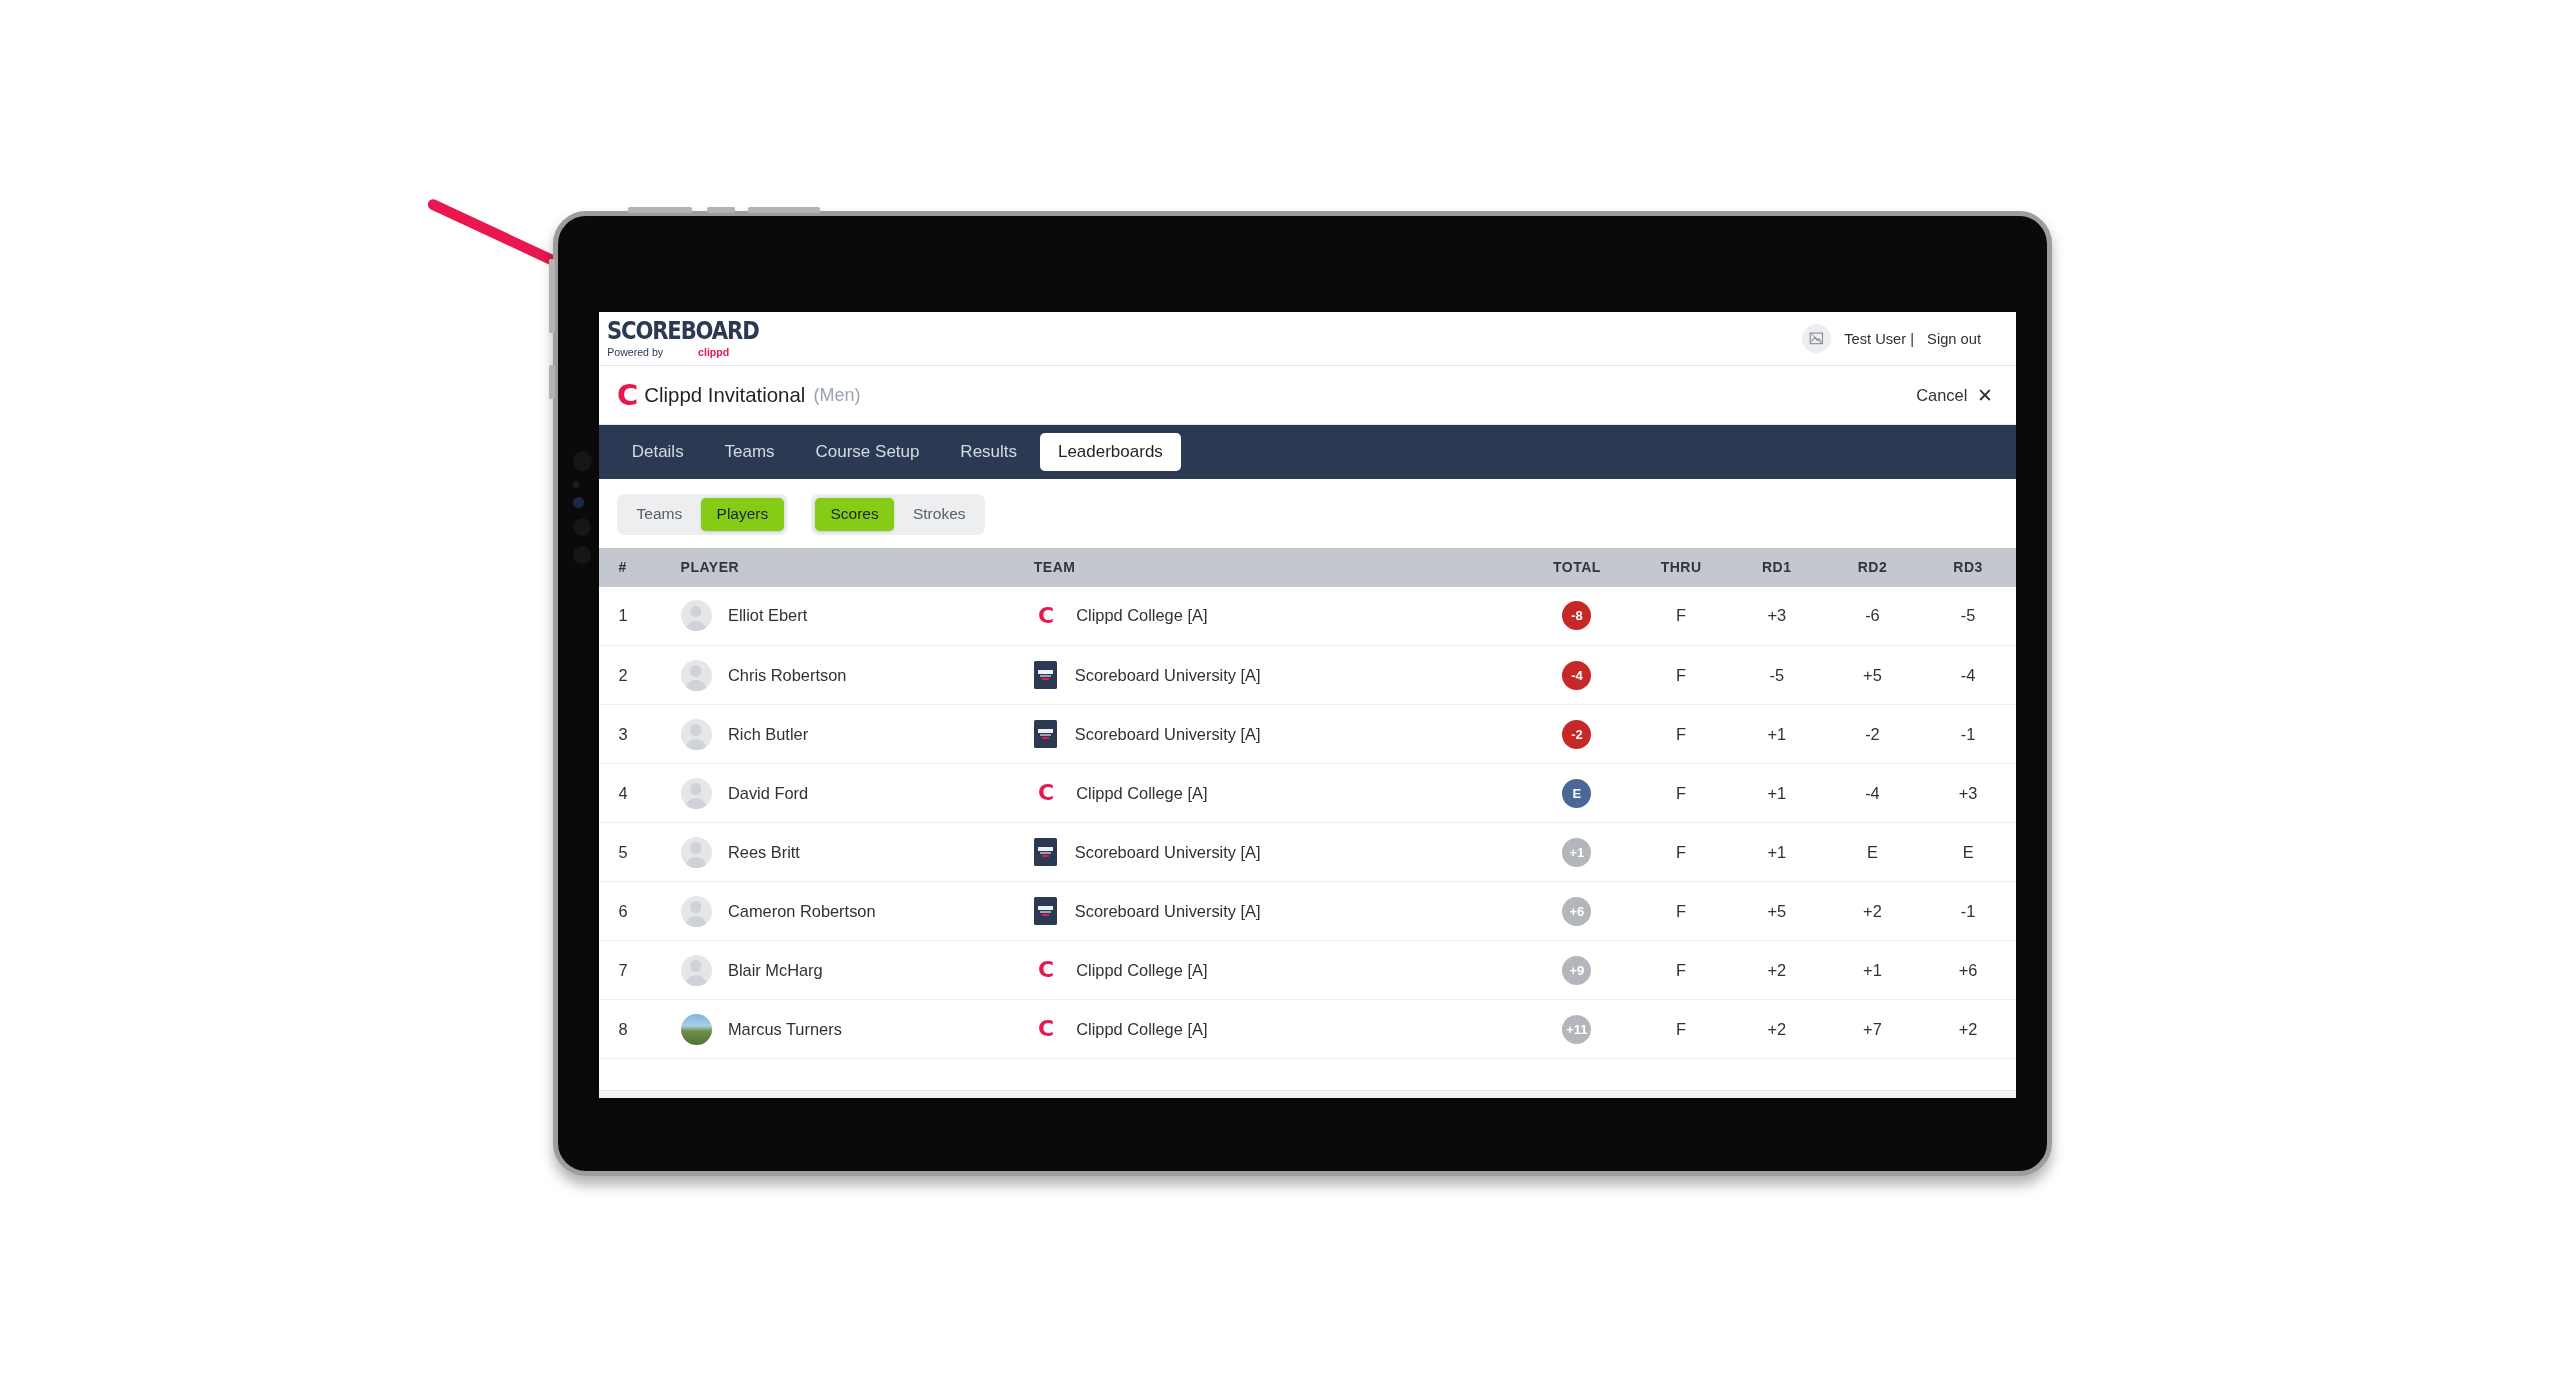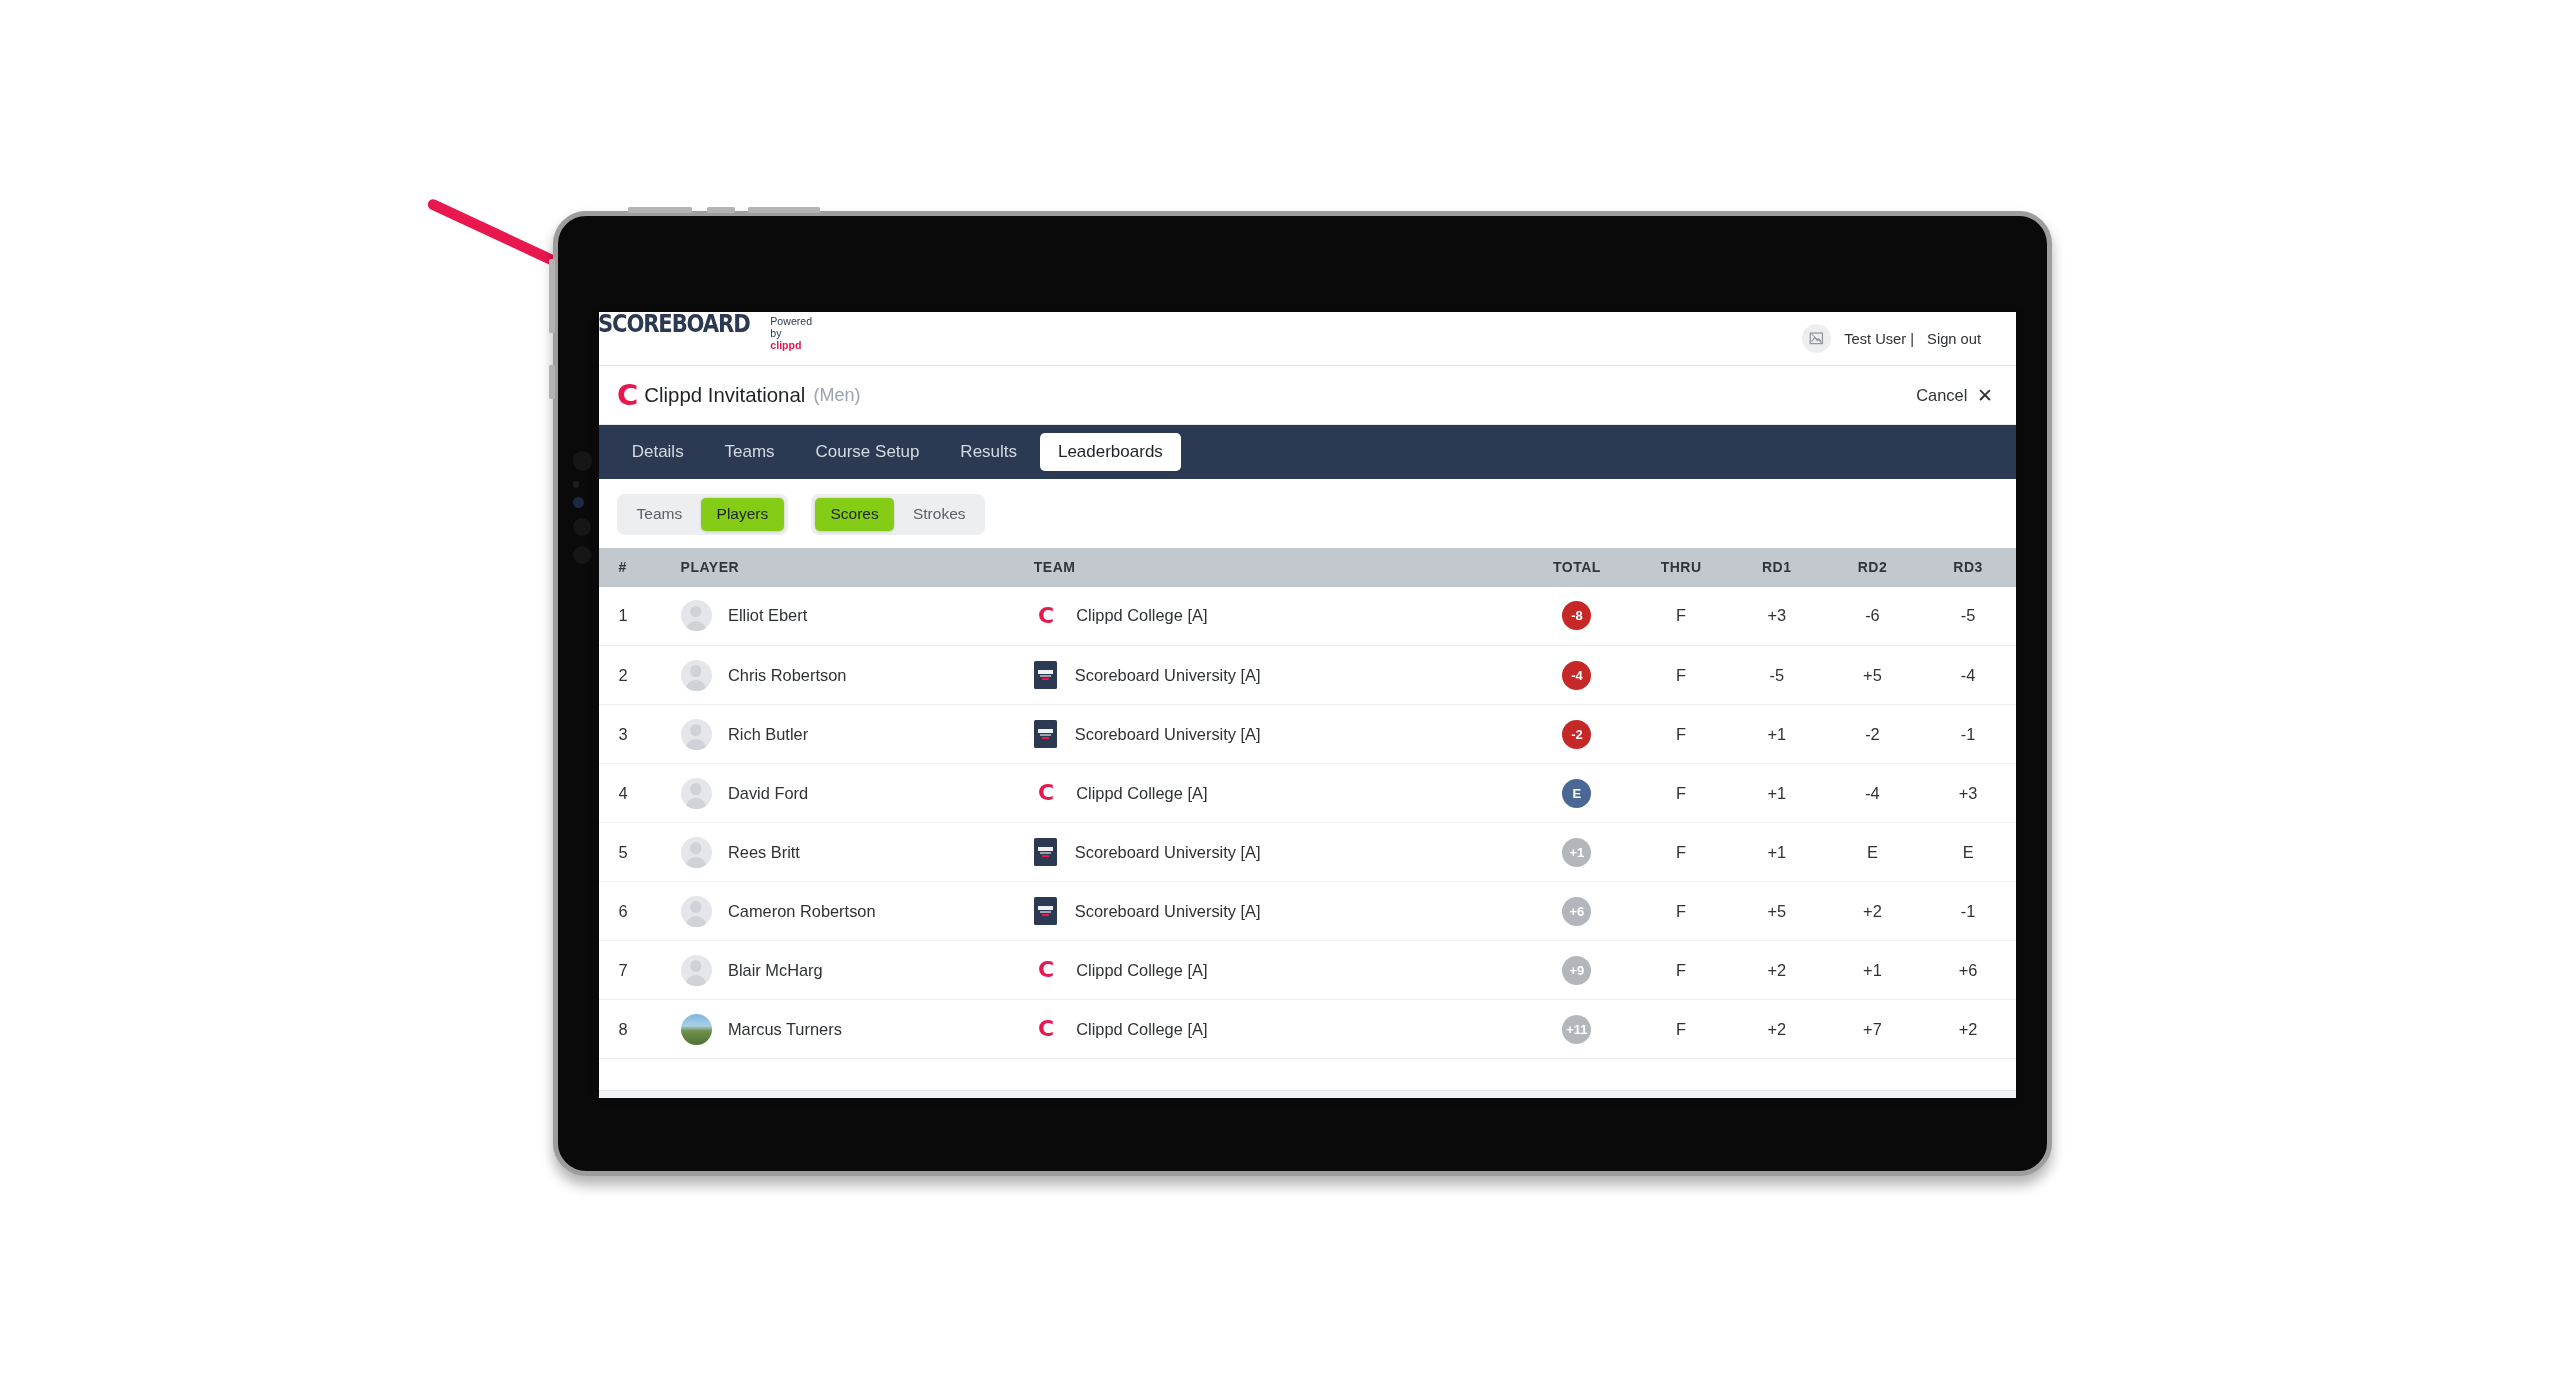--- a/index.html
+++ b/index.html
@@ -51,29 +51,29 @@
     position: absolute; left: 41px; top: 96px;
     width: 1417px; height: 786px;
     background: #ffffff;
     box-shadow: 0 1.6px 8.2px rgba(0,0,0,0.25);
     overflow: hidden;
     display: flex; flex-direction: column;
   }
 
   
   .topbar { height: 54px; display:flex; align-items:stretch; border-bottom: 0.8px solid #e3e5e8; background:#fff; flex:0 0 auto;}
-  .brand { width: 204px; display:flex; flex-direction:row; justify-content:center; padding-left: 8.2px;}
+  .brand { width: 204px; display:flex; flex-direction:column; justify-content:center; padding-left: 8.2px;}
   .brand-word {
     font-family: "DejaVu Sans", sans-serif;
     font-weight: 700; font-size: 24px; color:#2b3a52;
     letter-spacing: -1.3px; transform: scaleX(0.88); transform-origin: left center;
     line-height: 1;
   }
   .brand-sub { font-size: 10.6px; color:#2b3a52; margin-top:3.3px; }
-  .brand-sub .clippd { color:#e8174e; font-weight:700; }
+  .brand-sub .clippd { color:#e8174e; font-weight:700;margin-left:32px; }
   .topnav { display:flex; align-items:stretch; }
   .topnav-item {
     display:flex; align-items:center; padding: 0 28px;
     font-size: 17px; color:#2f3234; letter-spacing: 0.2px;
     border-left: 0.8px solid #e6e8ea; border-right: 0.8px solid #e6e8ea;
     position:relative; cursor:pointer; background:#fff;
   }
   .topnav-item + .topnav-item { border-left: none; }
   .topnav-item.active::after {
     content:""; position:absolute; left:0; right:0; bottom:-0.8px; height:3.3px; background:#2b3a52;

